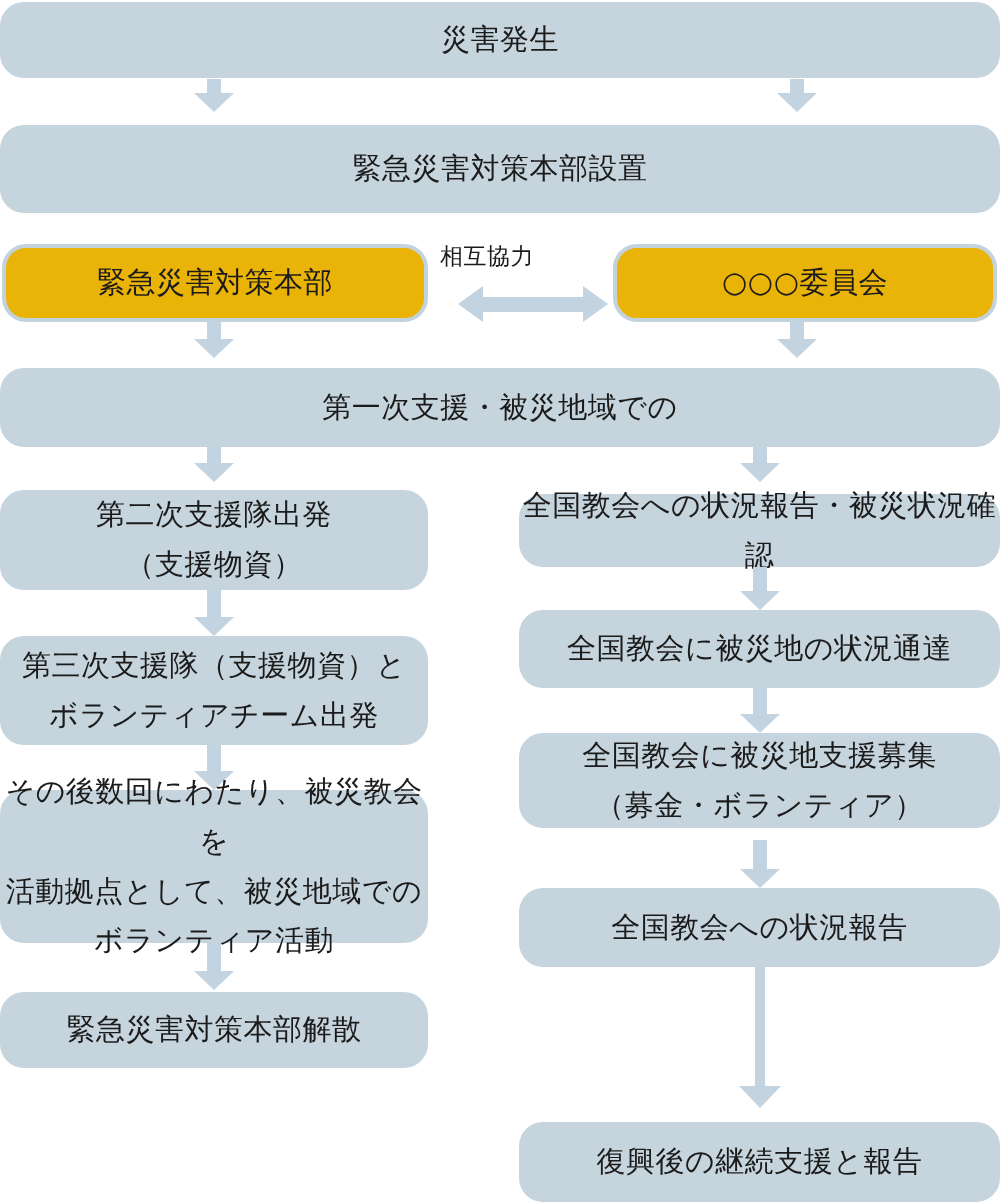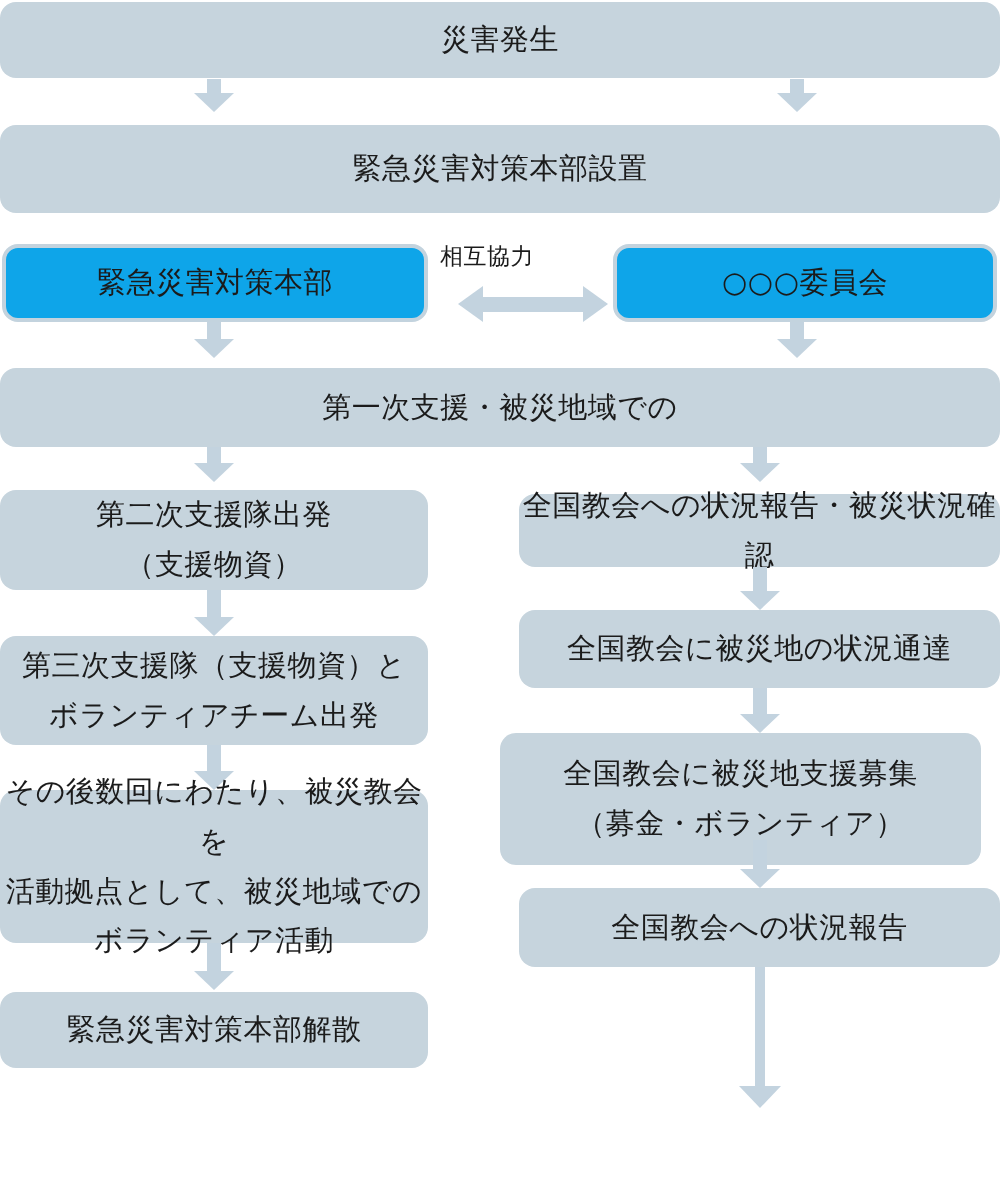--- a/index.html
+++ b/index.html
@@ -3,26 +3,26 @@
 <meta charset="utf-8">
 <style>
   html,body{margin:0;padding:0;background:#ffffff;}
   body{
     width:1000px;height:1202px;position:relative;overflow:hidden;
     font-family:"DejaVu Sans","Liberation Sans",sans-serif;
   }
   .stage{position:absolute;inset:0;}
   .box{
     position:absolute;box-sizing:border-box;
-    background:#c6d4dd;border-radius:16px;
+    background:#c6d4dd;border-radius:24px;
     display:flex;align-items:center;justify-content:center;
     text-align:center;font-size:29px;line-height:1.72;color:#1b1b1b;
     white-space:pre-line;letter-spacing:0.5px;
   }
-  .box.outline{background:#0ea5e9;border:4px solid #c3d3de;}
+  .box.outline{background:#eab308;border:4px solid #c3d3de;}
   .float-label{
     position:absolute;font-size:23px;color:#1b1b1b;text-align:left;letter-spacing:0.5px;
   }
   
   .arrow-v{position:absolute;width:40px;display:flex;flex-direction:column;align-items:center;}
   .arrow-v .shaft{width:14px;flex:1;background:#c3d3df;}
   .arrow-v .head{
     width:0;height:0;flex:0 0 auto;
     border-left:20px solid transparent;border-right:20px solid transparent;
     border-top:19px solid #c3d3df;
@@ -128,29 +128,30 @@
       <div class="head"></div>
     </div>
 
   <div class="box" style="left:519px;top:610px;width:481px;height:78px">全国教会に被災地の状況通達</div>
 
   <div class="arrow-v" style="left:740px;top:688px;height:45px">
       <div class="shaft"></div>
       <div class="head"></div>
     </div>
 
-  <div class="box" style="left:500px;top:733px;width:481px;height:132px">全国教会に被災地支援募集
+  <div class="box" style="left:519px;top:733px;width:481px;height:95px">全国教会に被災地支援募集
 （募金・ボランティア）</div>
 
   <div class="arrow-v" style="left:740px;top:840px;height:48px">
       <div class="shaft"></div>
       <div class="head"></div>
     </div>
 
   <div class="box" style="left:519px;top:888px;width:481px;height:79px">全国教会への状況報告</div>
 
   <div class="arrow-v long" style="left:739px;top:967px;height:141px">
       <div class="shaft"></div>
       <div class="head"></div>
     </div>
 
+  <div class="box" style="left:519px;top:1122px;width:481px;height:80px">復興後の継続支援と報告</div>
 
 </div>
 
 </body></html>

